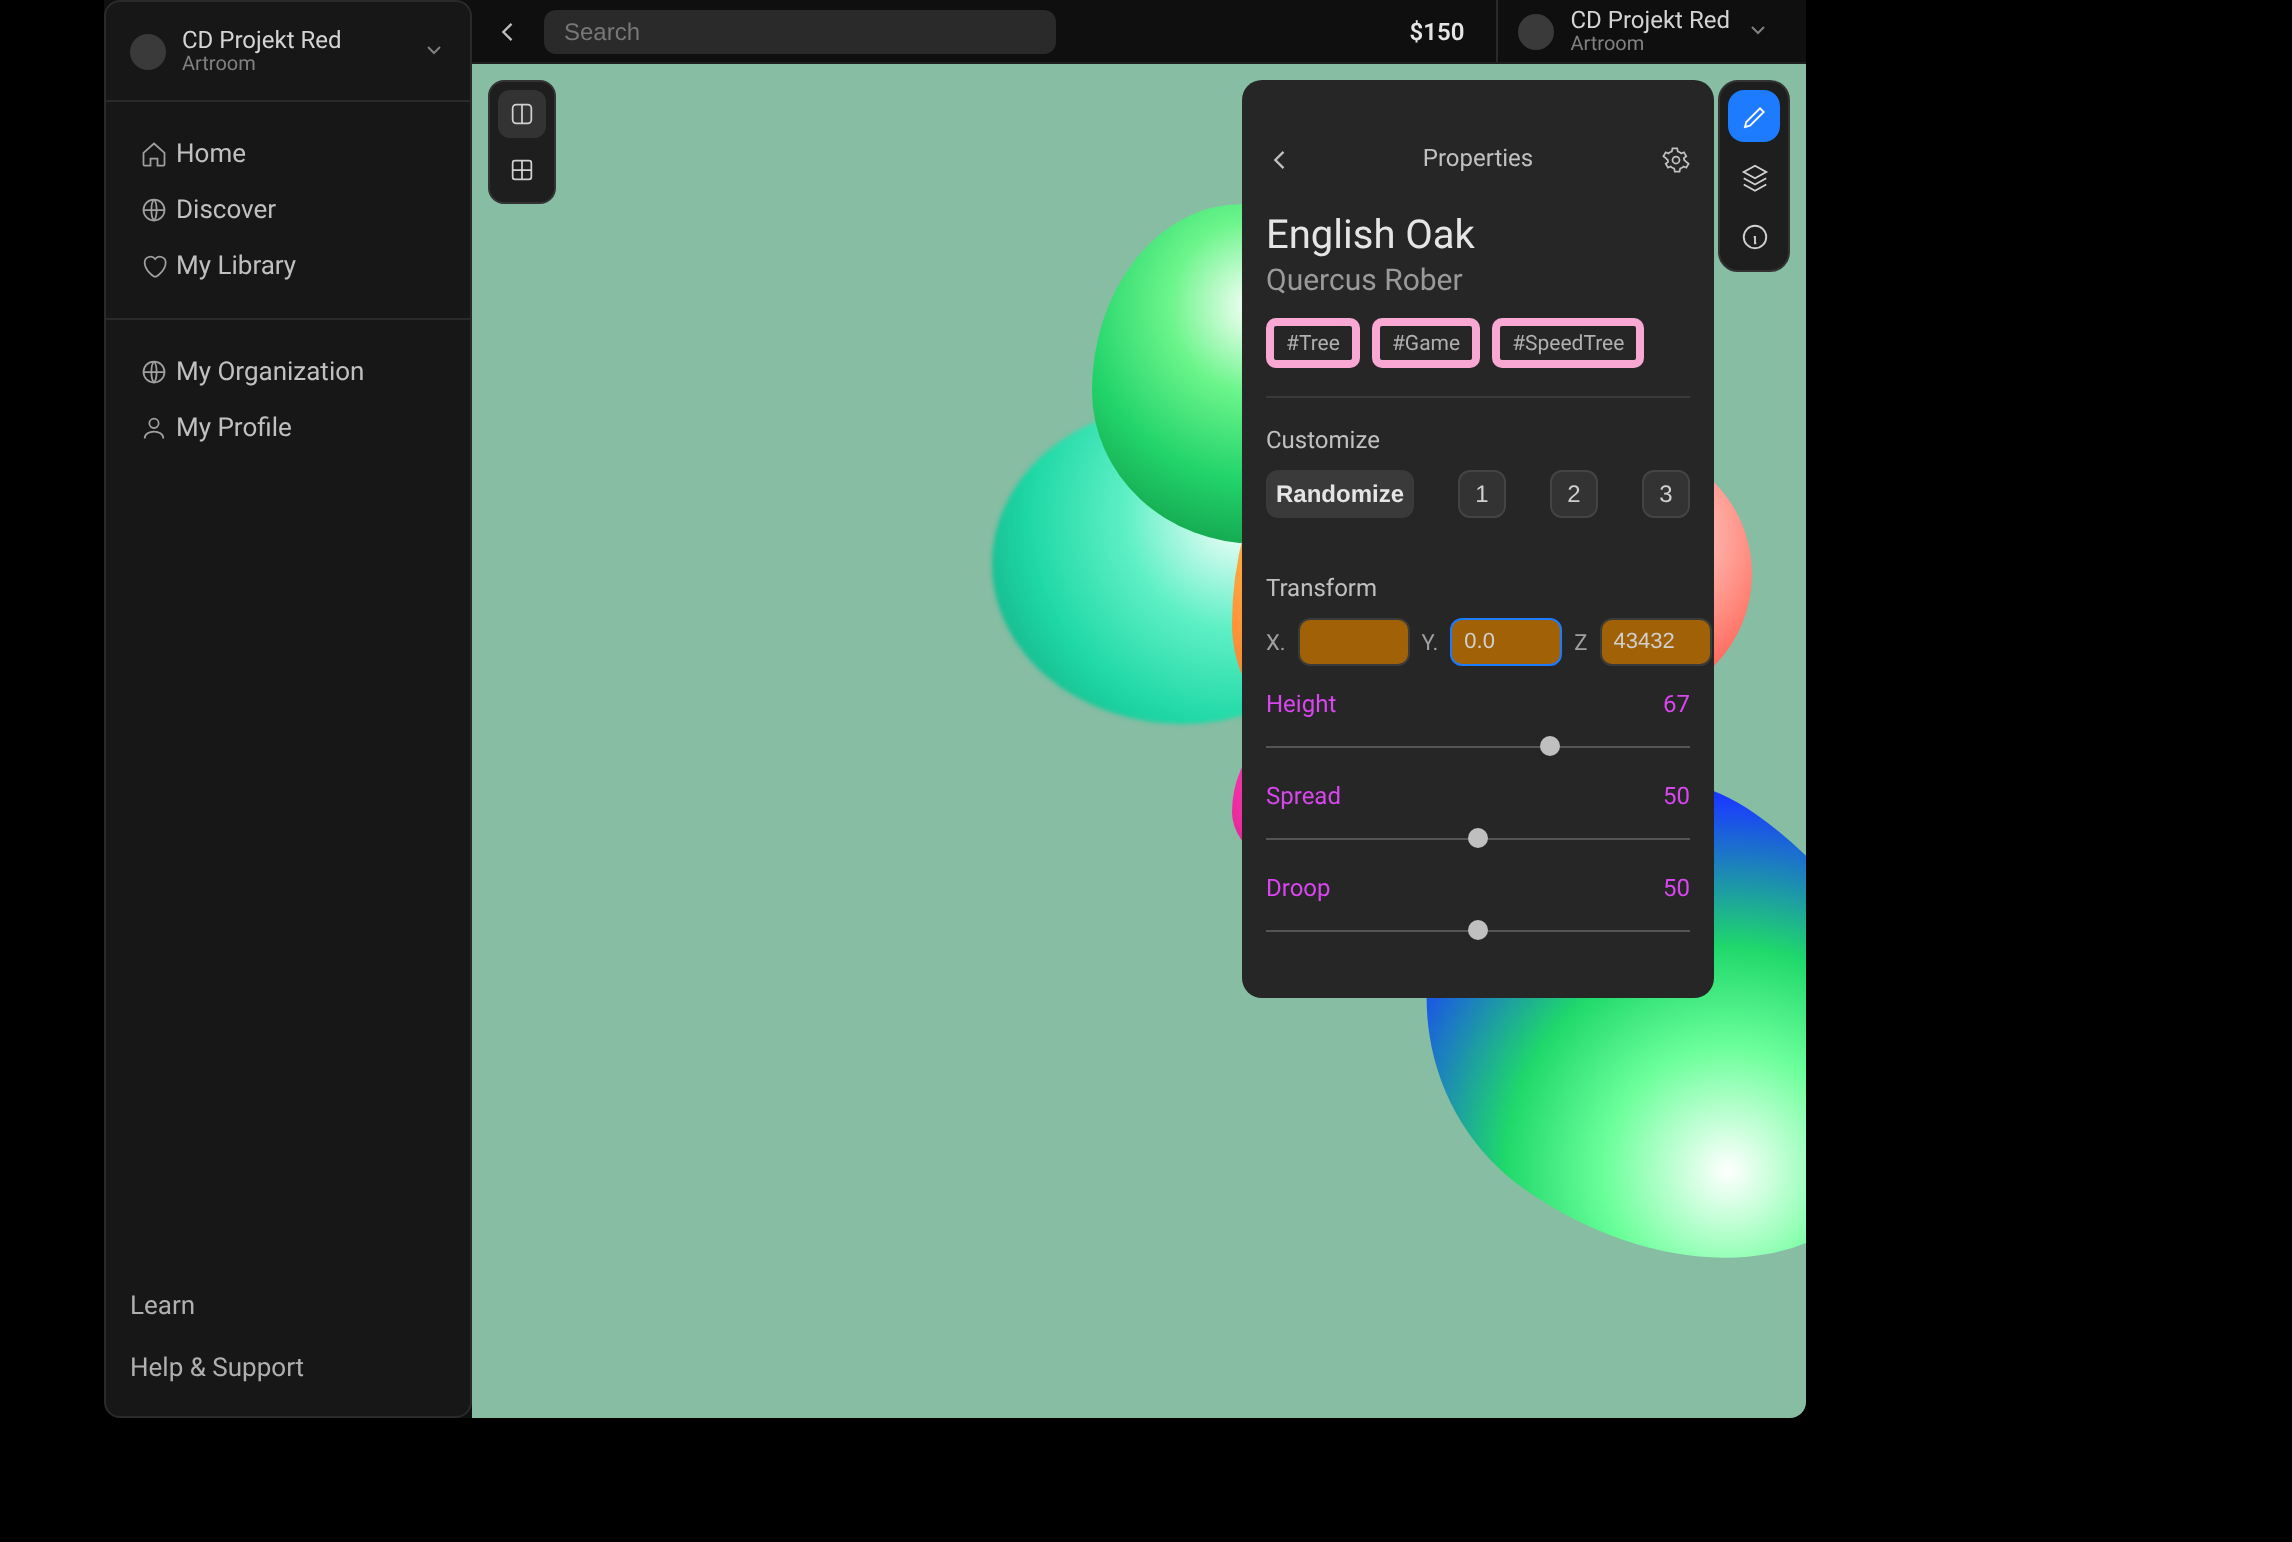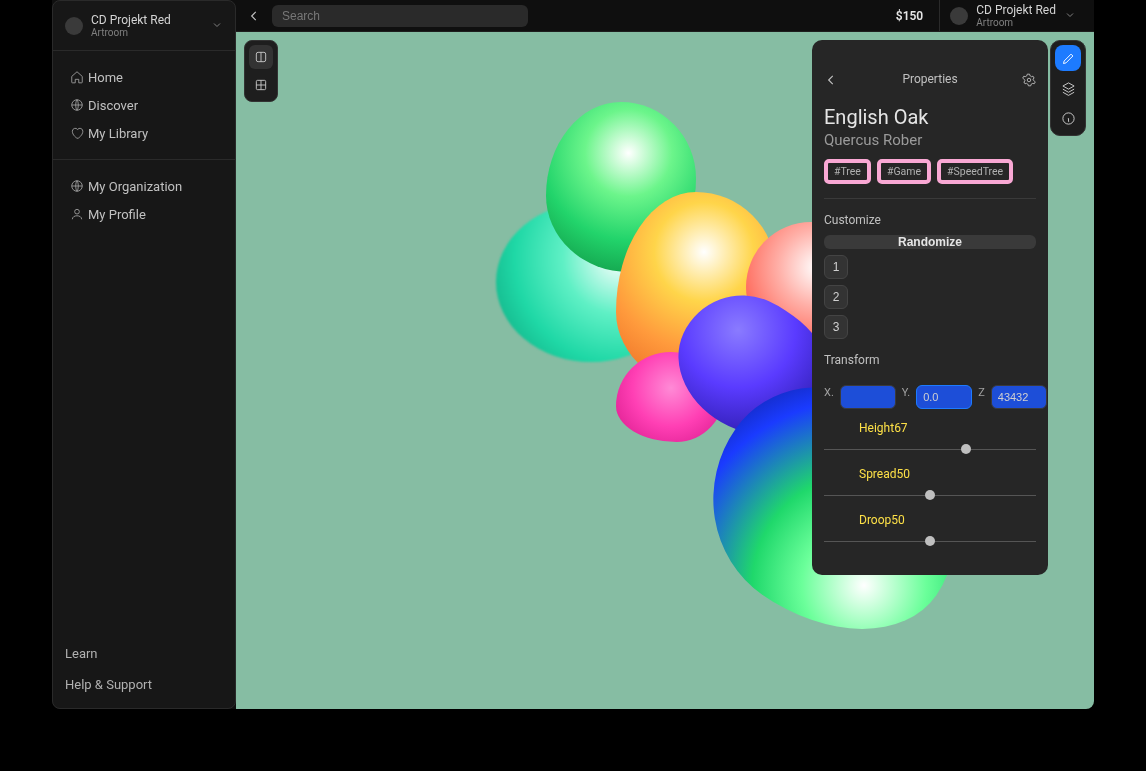--- a/index.html
+++ b/index.html
@@ -9,21 +9,21 @@
     color: #e5e5e5;
     width: 1146px;
     height: 771px;
     margin: 0 auto;
     overflow: hidden;
   }
   .app {
     display: flex;
     position: absolute;
     top: 0; left: 52px;
-    width: 1042px;
+    width: 851px;
     height: 709px;
     background: #0f0f0f;
     border-radius: 0 0 8px 8px;
   }
   
   .sidebar {
     width: 184px;
     background: #171717;
     border: 1px solid #2a2a2a;
     border-radius: 8px;
@@ -138,38 +138,38 @@
     margin-top:20px;
   }
   .panel-head .back{cursor:pointer;}
   .panel-title{font-size:12px;color:#c0c0c0;}
   .asset-name{font-size:20px;color:#e5e5e5;margin-bottom:2px;}
   .asset-sub{font-size:15px;color:#9a9a9a;margin-bottom:10px;}
   .tags{display:flex;gap:6px;margin-bottom:14px;flex-wrap:wrap;}
   .tag{font-size:10.5px;color:#b0b0b0;border:4px solid #f9a8d4;border-radius:5px;padding:2px 6px;cursor:pointer;}
   .divider{height:1px;background:#3a3a3a;margin:6px 0 14px;}
   .section-label{font-size:12px;color:#c0c0c0;margin-bottom:8px;}
-  .customize-row{display:flex;gap:6px;margin-bottom:14px;flex-direction:column;}
+  .customize-row{display:flex;gap:22px;margin-bottom:28px;}
   .randomize-btn{
     flex:1;background:#3a3a3a;border:none;color:#e5e5e5;
     font-size:12px;font-weight:600;border-radius:6px;height:24px;cursor:pointer;
   }
   .preset-btn{
     width:24px;height:24px;background:#333;border:1px solid #444;
     color:#d0d0d0;font-size:12px;border-radius:6px;cursor:pointer;
   }
   .transform-row{display:flex;align-items:center;gap:6px;margin-bottom:12px;}
   .axis-label{font-size:11px;color:#a0a0a0;}
   .num-input{
-    background:#1d4ed8;border:1px solid #3a3a3a;border-radius:6px;
-    height:24px;width:56px;color:#d0d0d0;font-size:11px;padding:0 6px;margin-top:10px;
+    background:#a16207;border:1px solid #3a3a3a;border-radius:6px;
+    height:24px;width:56px;color:#d0d0d0;font-size:11px;padding:0 6px;
   }
   .num-input.focused{border:1px solid #1d7bff;}
   .slider-row{margin-bottom:12px;}
-  .slider-head{display:flex;font-size:12px;color:#fde047;margin-bottom:8px;margin-left:35px;}
+  .slider-head{display:flex;justify-content:space-between;font-size:12px;color:#d946ef;margin-bottom:8px;}
   .slider-track{position:relative;height:12px;}
   .slider-line{position:absolute;top:50%;left:0;right:0;height:1px;background:#555;}
   .slider-thumb{
     position:absolute;top:50%;width:10px;height:10px;border-radius:50%;
     background:#bfbfbf;transform:translate(-50%,-50%);cursor:pointer;
   }
   
   .blob{position:absolute;border-radius:50%;}
 </style>
 </head>

